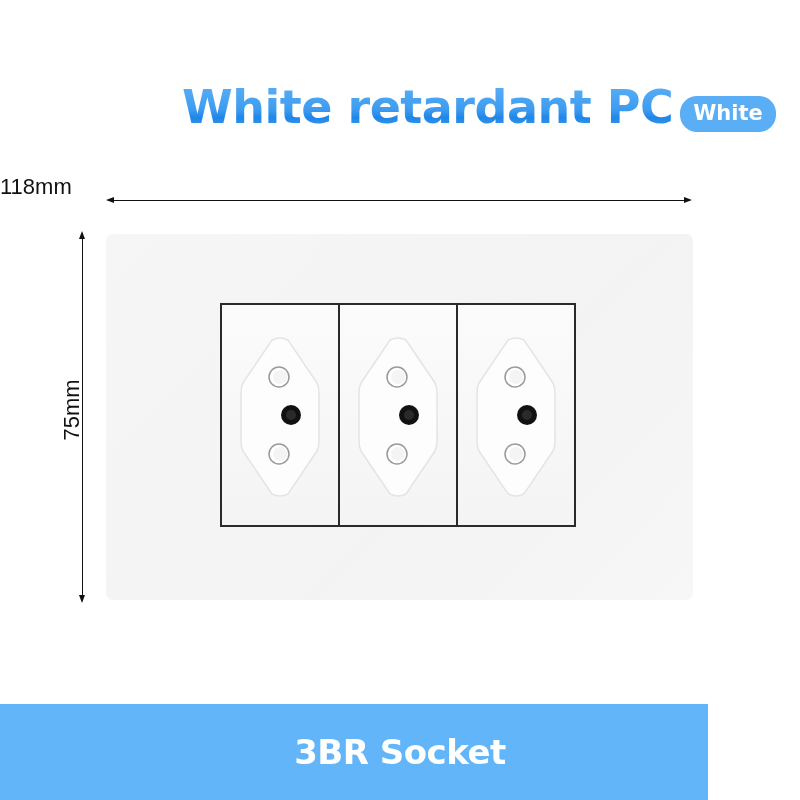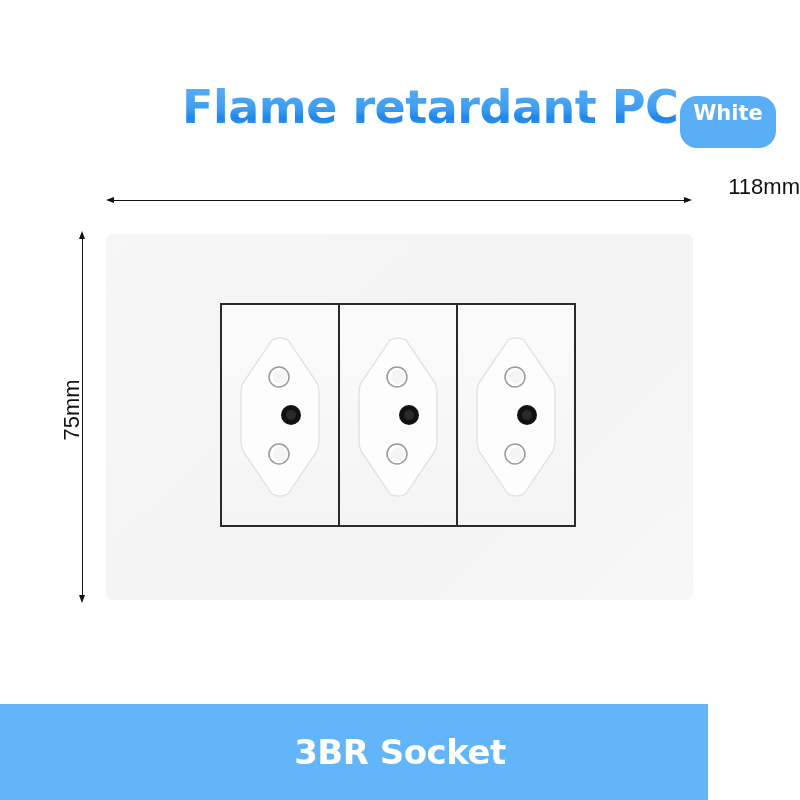--- a/index.html
+++ b/index.html
@@ -1,42 +1,42 @@
 <!DOCTYPE html>
 <html><head>
   <meta charset="utf-8">
   <style>
     html, body { margin:0; padding:0; }
     body { width:800px; height:800px; background:#ffffff; position:relative; overflow:hidden; font-family:"DejaVu Sans", sans-serif; }
     .title { position:absolute; left:182px; top:80px; font-size:46px; font-weight:bold; letter-spacing:-0.5px;
       background:linear-gradient(180deg,#5fb2f5 0%,#3d9cf0 55%,#1e86e8 70%,#4fa8f2 100%);
       -webkit-background-clip:text; background-clip:text; color:transparent; white-space:nowrap; }
-    .badge { position:absolute; left:680px; top:96px; width:96px; height:52px; border-radius:17px; background:#5aaef5;
+    .badge { position:absolute; left:680px; top:96px; width:96px; height:36px; border-radius:17px; background:#5aaef5;
       color:#fff; font-weight:bold; font-size:21px; text-align:center; line-height:34px; }
     .dim-h { position:absolute; left:108px; top:200px; width:582px; height:1px; background:#111; }
     .dim-h::before { content:""; position:absolute; left:-2px; top:-3px; border-right:8px solid #111; border-top:3.5px solid transparent; border-bottom:3.5px solid transparent; }
     .dim-h::after { content:""; position:absolute; right:-2px; top:-3px; border-left:8px solid #111; border-top:3.5px solid transparent; border-bottom:3.5px solid transparent; }
-    .dim-h-label { position:absolute; left:0; width:800px; top:174px; text-align:right; font-family:"Liberation Sans", sans-serif; font-size:22px; color:#111; }
+    .dim-h-label { position:absolute; left:0; width:800px; top:174px; text-align:left; font-family:"Liberation Sans", sans-serif; font-size:22px; color:#111; }
     .dim-v { position:absolute; left:82px; top:233px; width:1px; height:368px; background:#111; }
     .dim-v::before { content:""; position:absolute; top:-2px; left:-3px; border-bottom:8px solid #111; border-left:3.5px solid transparent; border-right:3.5px solid transparent; }
     .dim-v::after { content:""; position:absolute; bottom:-2px; left:-3px; border-top:8px solid #111; border-left:3.5px solid transparent; border-right:3.5px solid transparent; }
     .dim-v-label { position:absolute; left:72px; top:410px; transform:translate(-50%,-50%) rotate(-90deg); font-family:"Liberation Sans", sans-serif; font-size:22px; color:#111; white-space:nowrap; }
     .plate { position:absolute; left:106px; top:234px; width:587px; height:366px; border-radius:7px; background:linear-gradient(135deg,#f6f6f7,#f3f3f4 60%,#f7f7f8); }
     .frame { position:absolute; left:220px; top:303px; width:356px; height:224px; border:2px solid #2a2a2a; box-sizing:border-box; display:flex; background:#f7f7f7; }
     .module { flex:1; position:relative; border-right:2px solid #2a2a2a; background:linear-gradient(180deg,#fbfbfb,#f4f4f4); }
     .module:last-child { border-right:none; }
     .outlet { position:absolute; left:50%; top:32px; width:82px; height:160px; transform:translateX(-50%); }
     .outlet svg { width:100%; height:100%; }
     .banner { position:absolute; left:0; top:704px; width:708px; height:96px; background:#62b5f9; }
     .banner-text { position:absolute; left:0; width:800px; top:28px; text-align:center; color:#fff; font-weight:bold; font-size:34px; letter-spacing:-0.5px; }
   </style>
 </head>
 <body>
 
-<div class="title">Flame retardant PC</div>
+<div class="title">White retardant PC</div>
 <div class="badge">White</div>
 
 <div class="dim-h-label">118mm</div>
 <div class="dim-h"></div>
 <div class="dim-v"></div>
 <div class="dim-v-label">75mm</div>
 
 <div class="plate"></div>
 <div class="frame">
   <div class="module">

